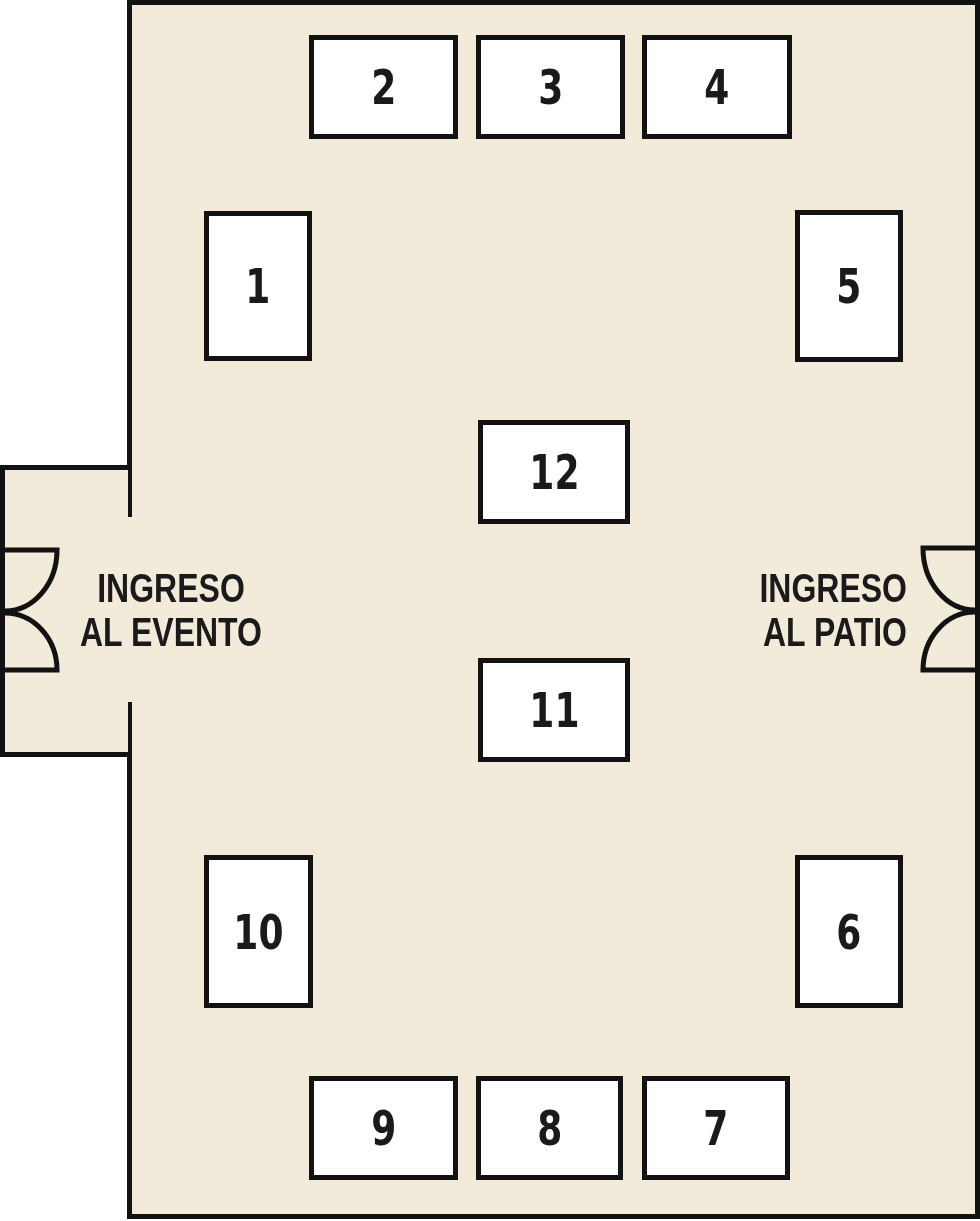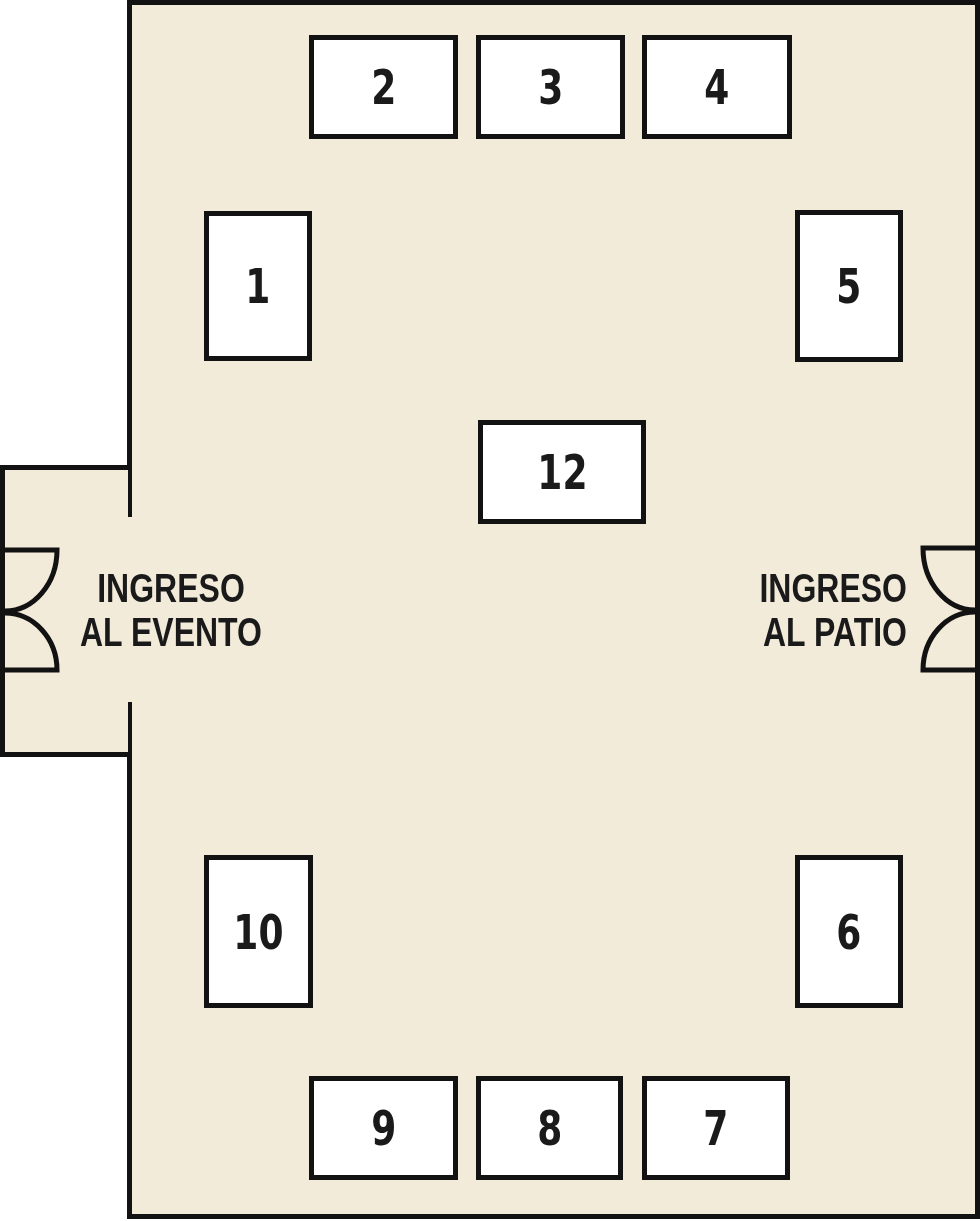--- a/index.html
+++ b/index.html
@@ -139,17 +139,20 @@
   </div>
   <div class="booth" style="left:476px;top:1076px;width:147px;height:104px;">
     <span>8</span>
   </div>
   <div class="booth" style="left:309px;top:1076px;width:149px;height:104px;">
     <span>9</span>
   </div>
   <div class="booth" style="left:204px;top:855px;width:109px;height:153px;text-align:right;">
     <span>10</span>
   </div>
-  <div class="booth" style="left:478px;top:420px;width:168px;height:104px;">
+  <div class="booth" style="left:478px;top:658px;width:152px;height:104px;">
+    <span>11</span>
+  </div>
+  <div class="booth" style="left:478px;top:420px;width:152px;height:104px;">
     <span>12</span>
   </div>
 
 </div>
 
 </body></html>

